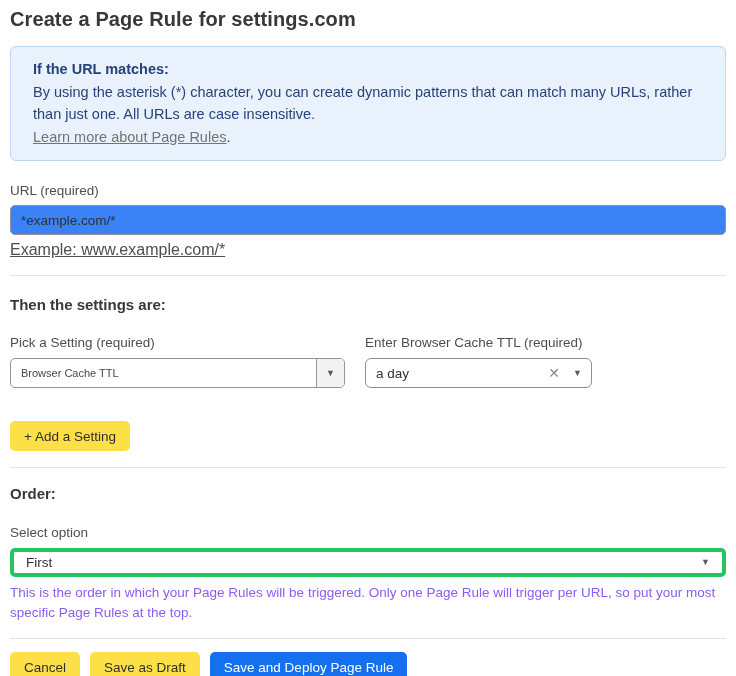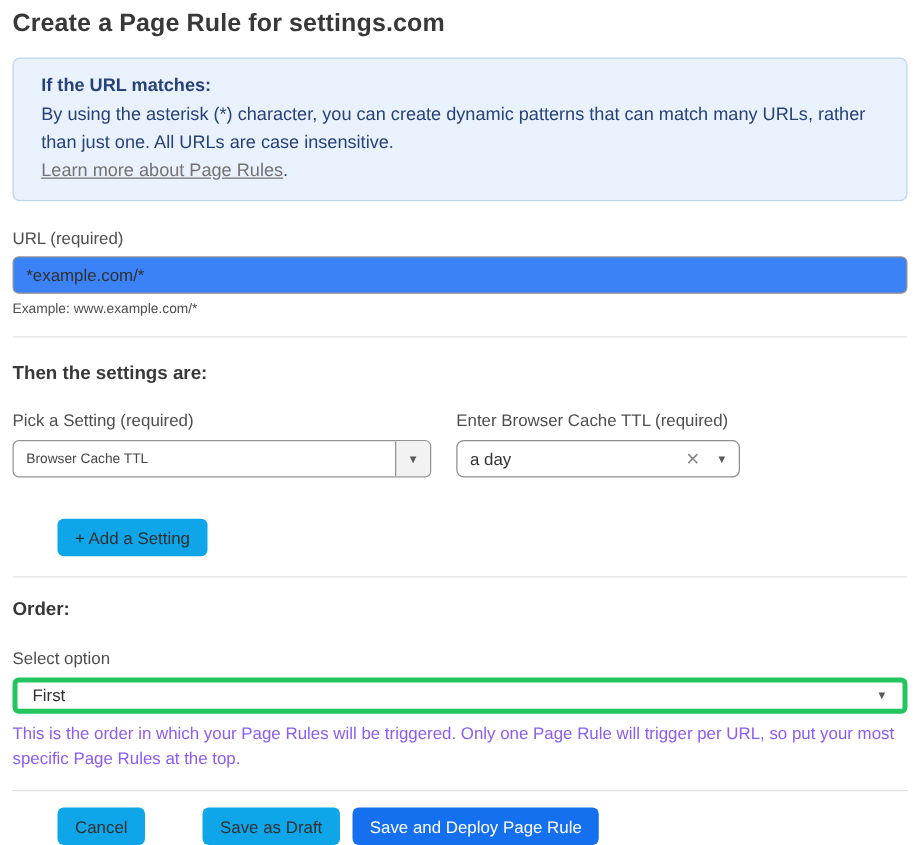--- a/index.html
+++ b/index.html
@@ -55,22 +55,23 @@
     padding: 0 10px;
     font-family: "Liberation Sans", sans-serif;
     font-size: 13.5px;
     color: #303030;
     background: #3b82f6;
     outline: none;
     display: block;
   }
   .helper-text {
     margin-top: 6px;
-    font-size: 11px;
+    font-size: 16px;
     color: #4e4e4e;
+    text-decoration: underline;
   }
 
   .divider {
     border: none;
     border-top: 1px solid #e2e2e2;
     margin: 16px 0 0 0;
   }
 
   .section-heading {
     font-size: 15px;
@@ -150,23 +151,22 @@
     justify-content: center;
     height: 30px;
     border: none;
     border-radius: 5px;
     font-family: "Liberation Sans", sans-serif;
     font-size: 13.5px;
     cursor: pointer;
     padding: 0 14px;
   }
   .btn-gray {
-    background: #0ea5e9;
+    background: #fde047;
     color: #2f2f2f;
-    margin-left: 36px;
   }
   .btn-blue {
     background: #1570ef;
     color: #ffffff;
   }
   .add-setting-btn { margin-top: 33px; }
 
   .order-heading { margin-top: 17px; }
   .order-select-label { margin-top: 23px; }
   .order-select {

